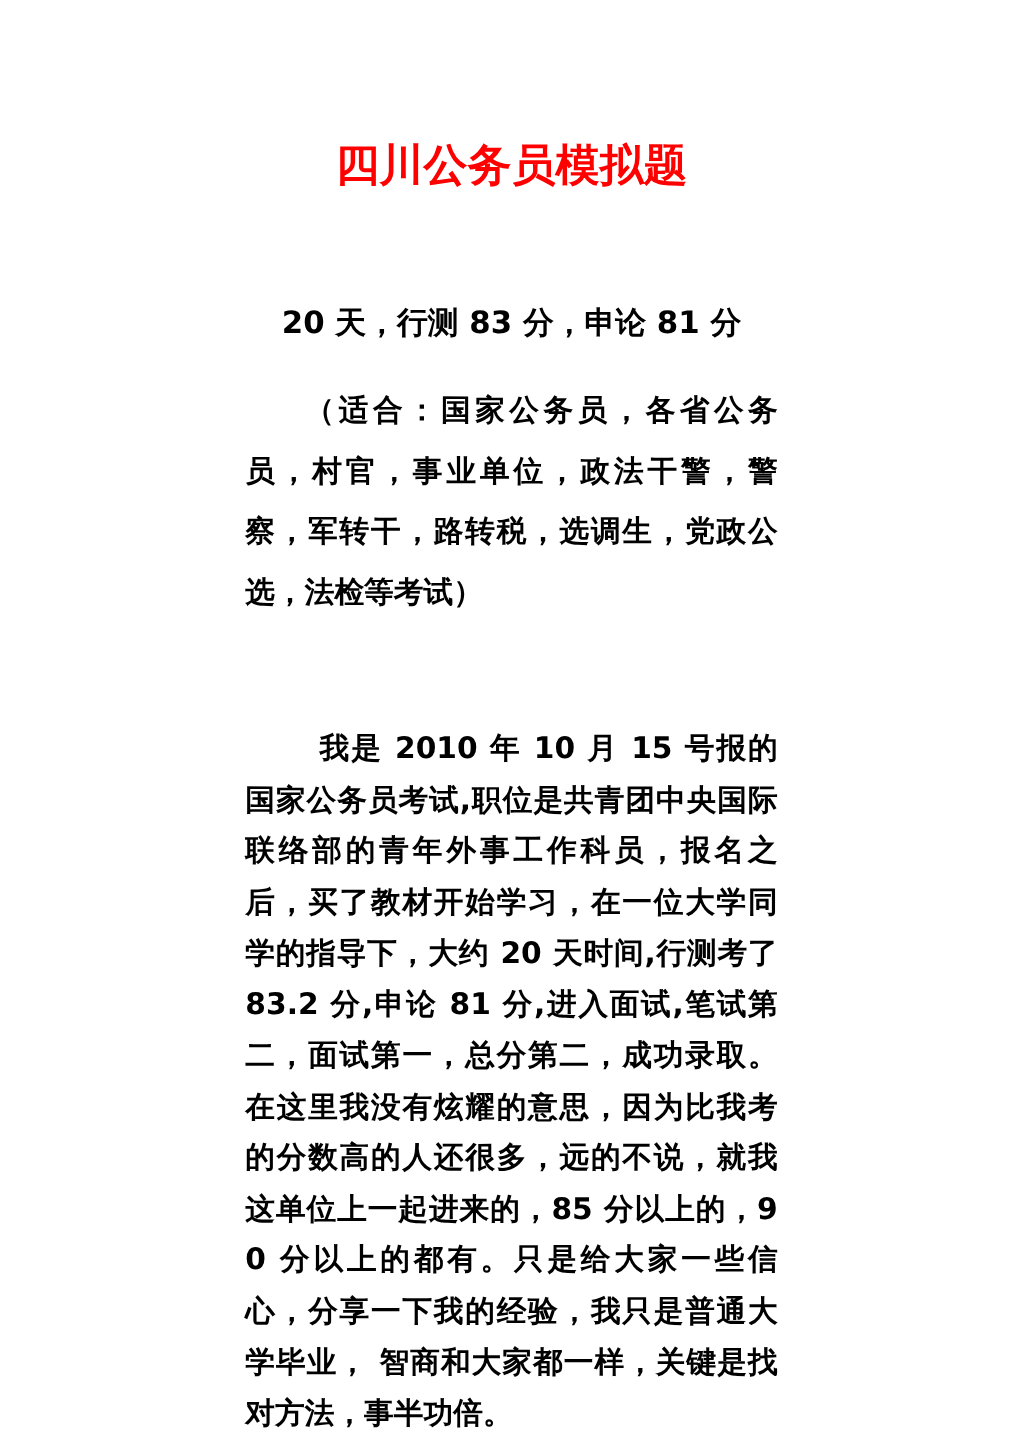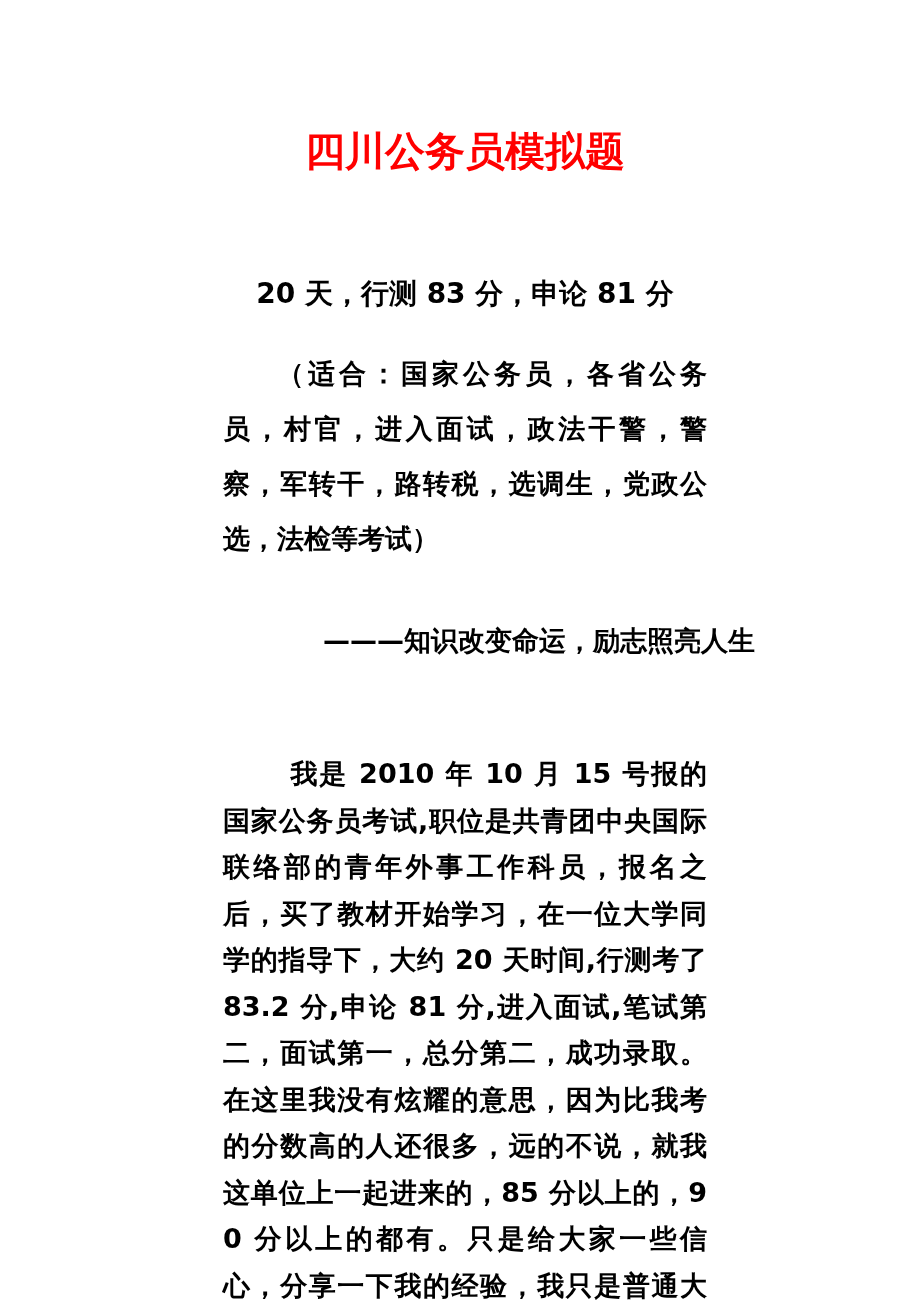--- a/index.html
+++ b/index.html
@@ -68,19 +68,18 @@
 </style>
 </head>
 <body>
 
 <div class="page">
 
   <h1 class="doc-title">四川公务员模拟题</h1>
 
   <p class="doc-subtitle">20 天，行测 83 分，申论 81 分</p>
 
-  <p class="doc-scope">（适合：国家公务员，各省公务员，村官，进入面试，政法干警，警察，军转干，路转税，选调生，党政公选，法检等考试）</p>
+  <p class="doc-scope">（适合：国家公务员，各省公务员，村官，事业单位，政法干警，警察，军转干，路转税，选调生，党政公选，法检等考试）</p>
 
-  <p class="doc-motto">———知识改变命运，励志照亮人生</p>
 
   <p class="doc-body">我是 2010 年 10 月 15 号报的国家公务员考试,职位是共青团中央国际联络部的青年外事工作科员，报名之后，买了教材开始学习，在一位大学同学的指导下，大约 20 天时间,行测考了 83.2 分,申论 81 分,进入面试,笔试第二，面试第一，总分第二，成功录取。在这里我没有炫耀的意思，因为比我考的分数高的人还很多，远的不说，就我这单位上一起进来的，85 分以上的，90 分以上的都有。只是给大家一些信心，分享一下我的经验，我只是普通大学毕业， 智商和大家都一样，关键是找对方法，事半功倍。</p>
 
 </div>
 
 </body></html>

